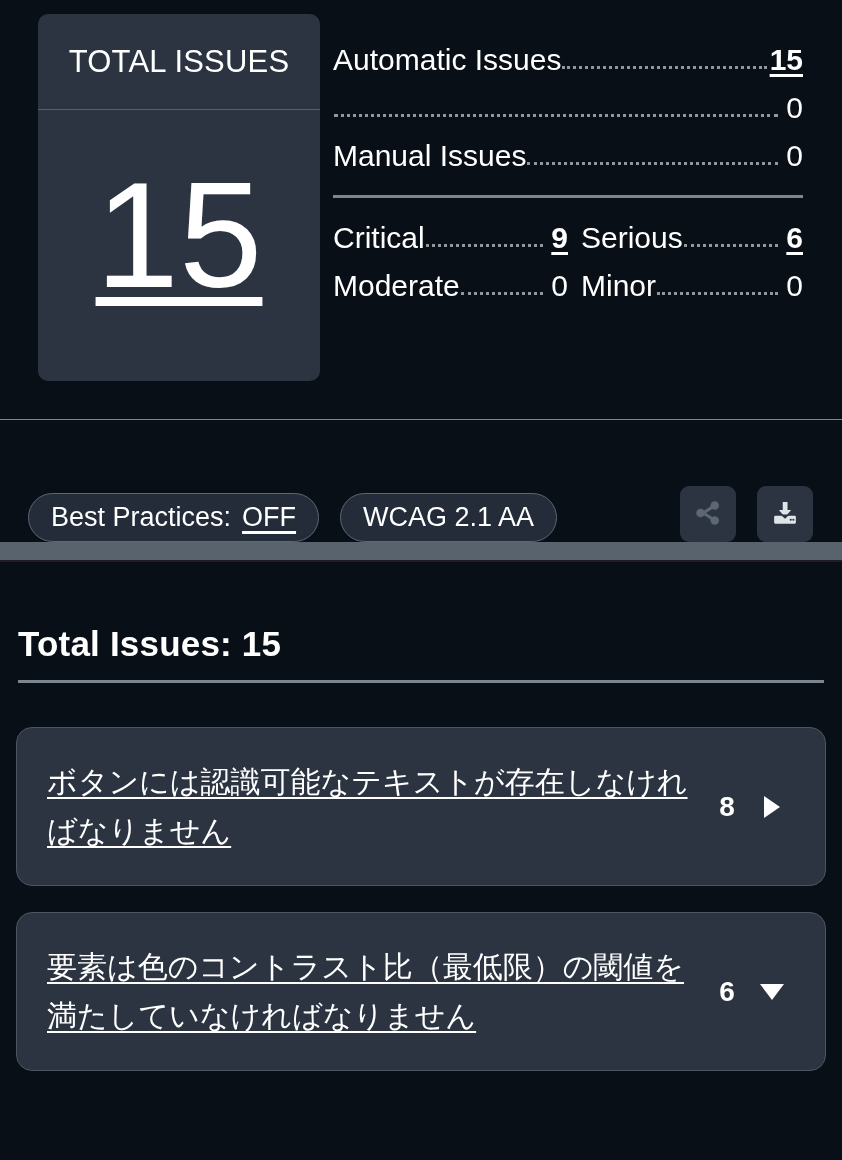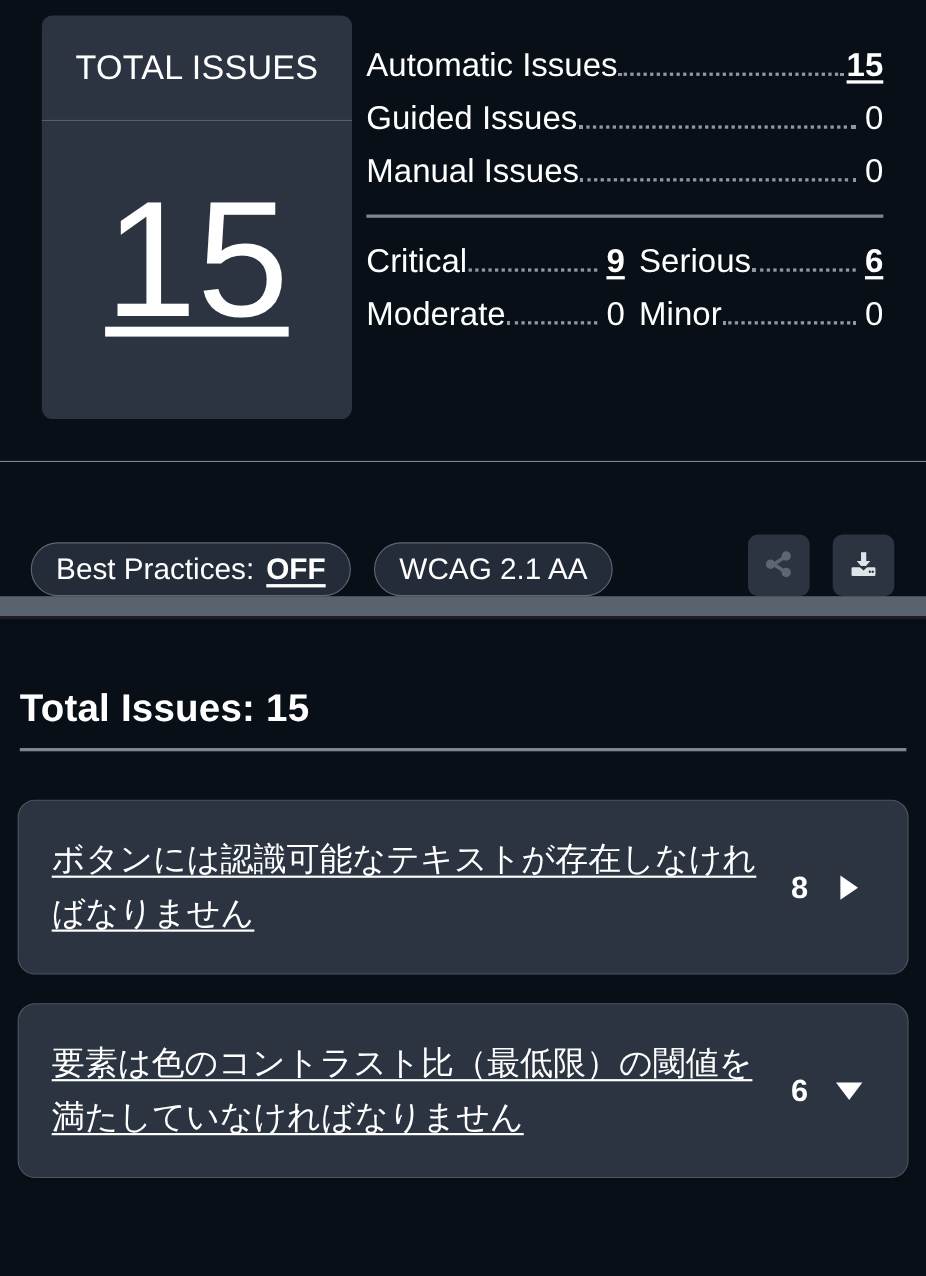--- a/index.html
+++ b/index.html
@@ -153,21 +153,21 @@
     justify-content: center;
     padding: 0 22px;
     font-size: 27px;
     color: #ffffff;
     white-space: nowrap;
     cursor: pointer;
   }
   .pill-best-practices { margin-right: 21px; }
   .pill-best-practices .pill-state {
     margin-left: 11px;
-    font-weight: 700;
+    font-weight: 400;
     text-decoration: underline;
     text-decoration-thickness: 3px;
     text-underline-offset: 5px;
   }
   .icon-button {
     width: 56px;
     height: 56px;
     border-radius: 9px;
     background: #2b3440;
     border: none;
@@ -275,21 +275,20 @@
 
     <div class="stats">
 
       <div class="stat-row">
         <span class="stat-label">Automatic Issues</span>
         <span class="leader"></span>
         <span class="stat-value is-link">15</span>
       </div>
 
       <div class="stat-row">
-        <span class="stat-label">Guided Issues</span>
         <span class="leader"></span>
         <span class="stat-value is-zero">0</span>
       </div>
 
       <div class="stat-row">
         <span class="stat-label">Manual Issues</span>
         <span class="leader"></span>
         <span class="stat-value is-zero">0</span>
       </div>
 

